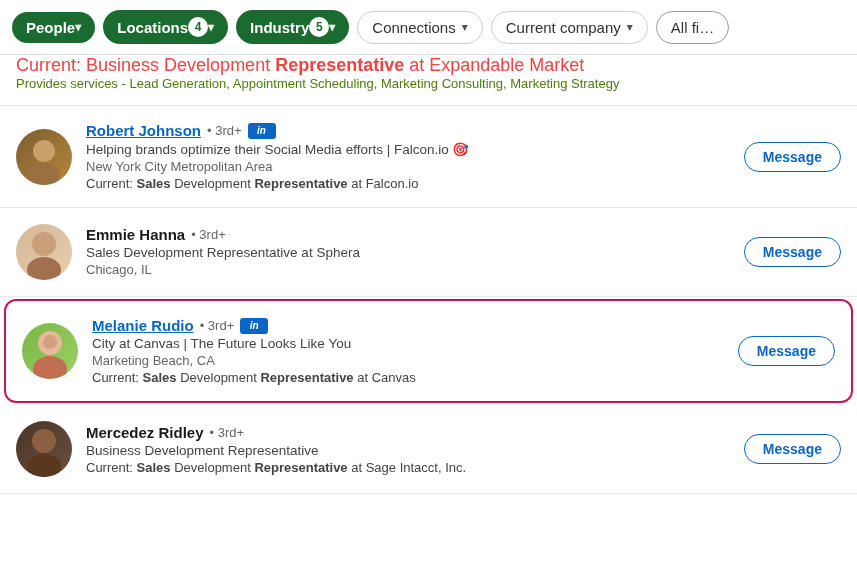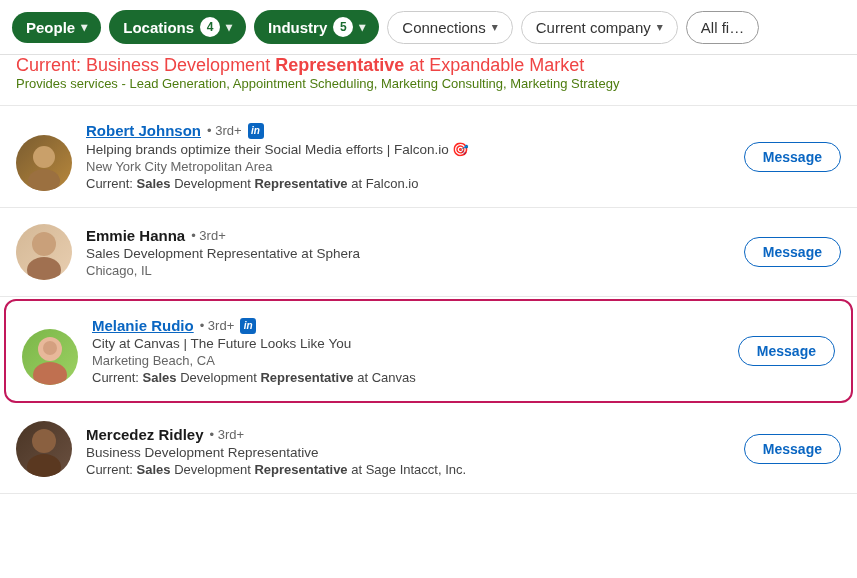--- a/index.html
+++ b/index.html
@@ -28,21 +28,20 @@
       background: #1a6b2f;
       color: #fff;
       border: none;
       border-radius: 20px;
       padding: 7px 14px;
       font-size: 15px;
       font-weight: 600;
       cursor: pointer;
       display: flex;
       align-items: center;
-      gap: 6px;
       white-space: nowrap;
     }
 
     .filter-btn-filled .badge {
       background: #fff;
       color: #1a6b2f;
       border-radius: 50%;
       width: 20px;
       height: 20px;
       display: inline-flex;
@@ -92,21 +91,21 @@
       white-space: nowrap;
     }
 
     
     .results-list {
       padding: 0;
     }
 
     .result-item {
       display: flex;
-      align-items: flex-end;
+      align-items: center;
       padding: 16px 16px 16px 16px;
       border-bottom: 1px solid #e8e8e8;
       position: relative;
     }
 
     .result-item.highlighted {
       border: 2px solid #c2185b;
       margin: 2px 4px;
       border-radius: 12px;
     }
@@ -161,21 +160,21 @@
 
     .degree {
       color: #666;
       font-size: 13px;
     }
 
     .li-icon {
       display: inline-flex;
       align-items: center;
       justify-content: center;
-      width: 16px;
+      width: 28px;
       height: 16px;
       background: #0a66c2;
       border-radius: 3px;
       color: #fff;
       font-size: 10px;
       font-weight: 700;
       font-style: italic;
     }
 
     .headline {

